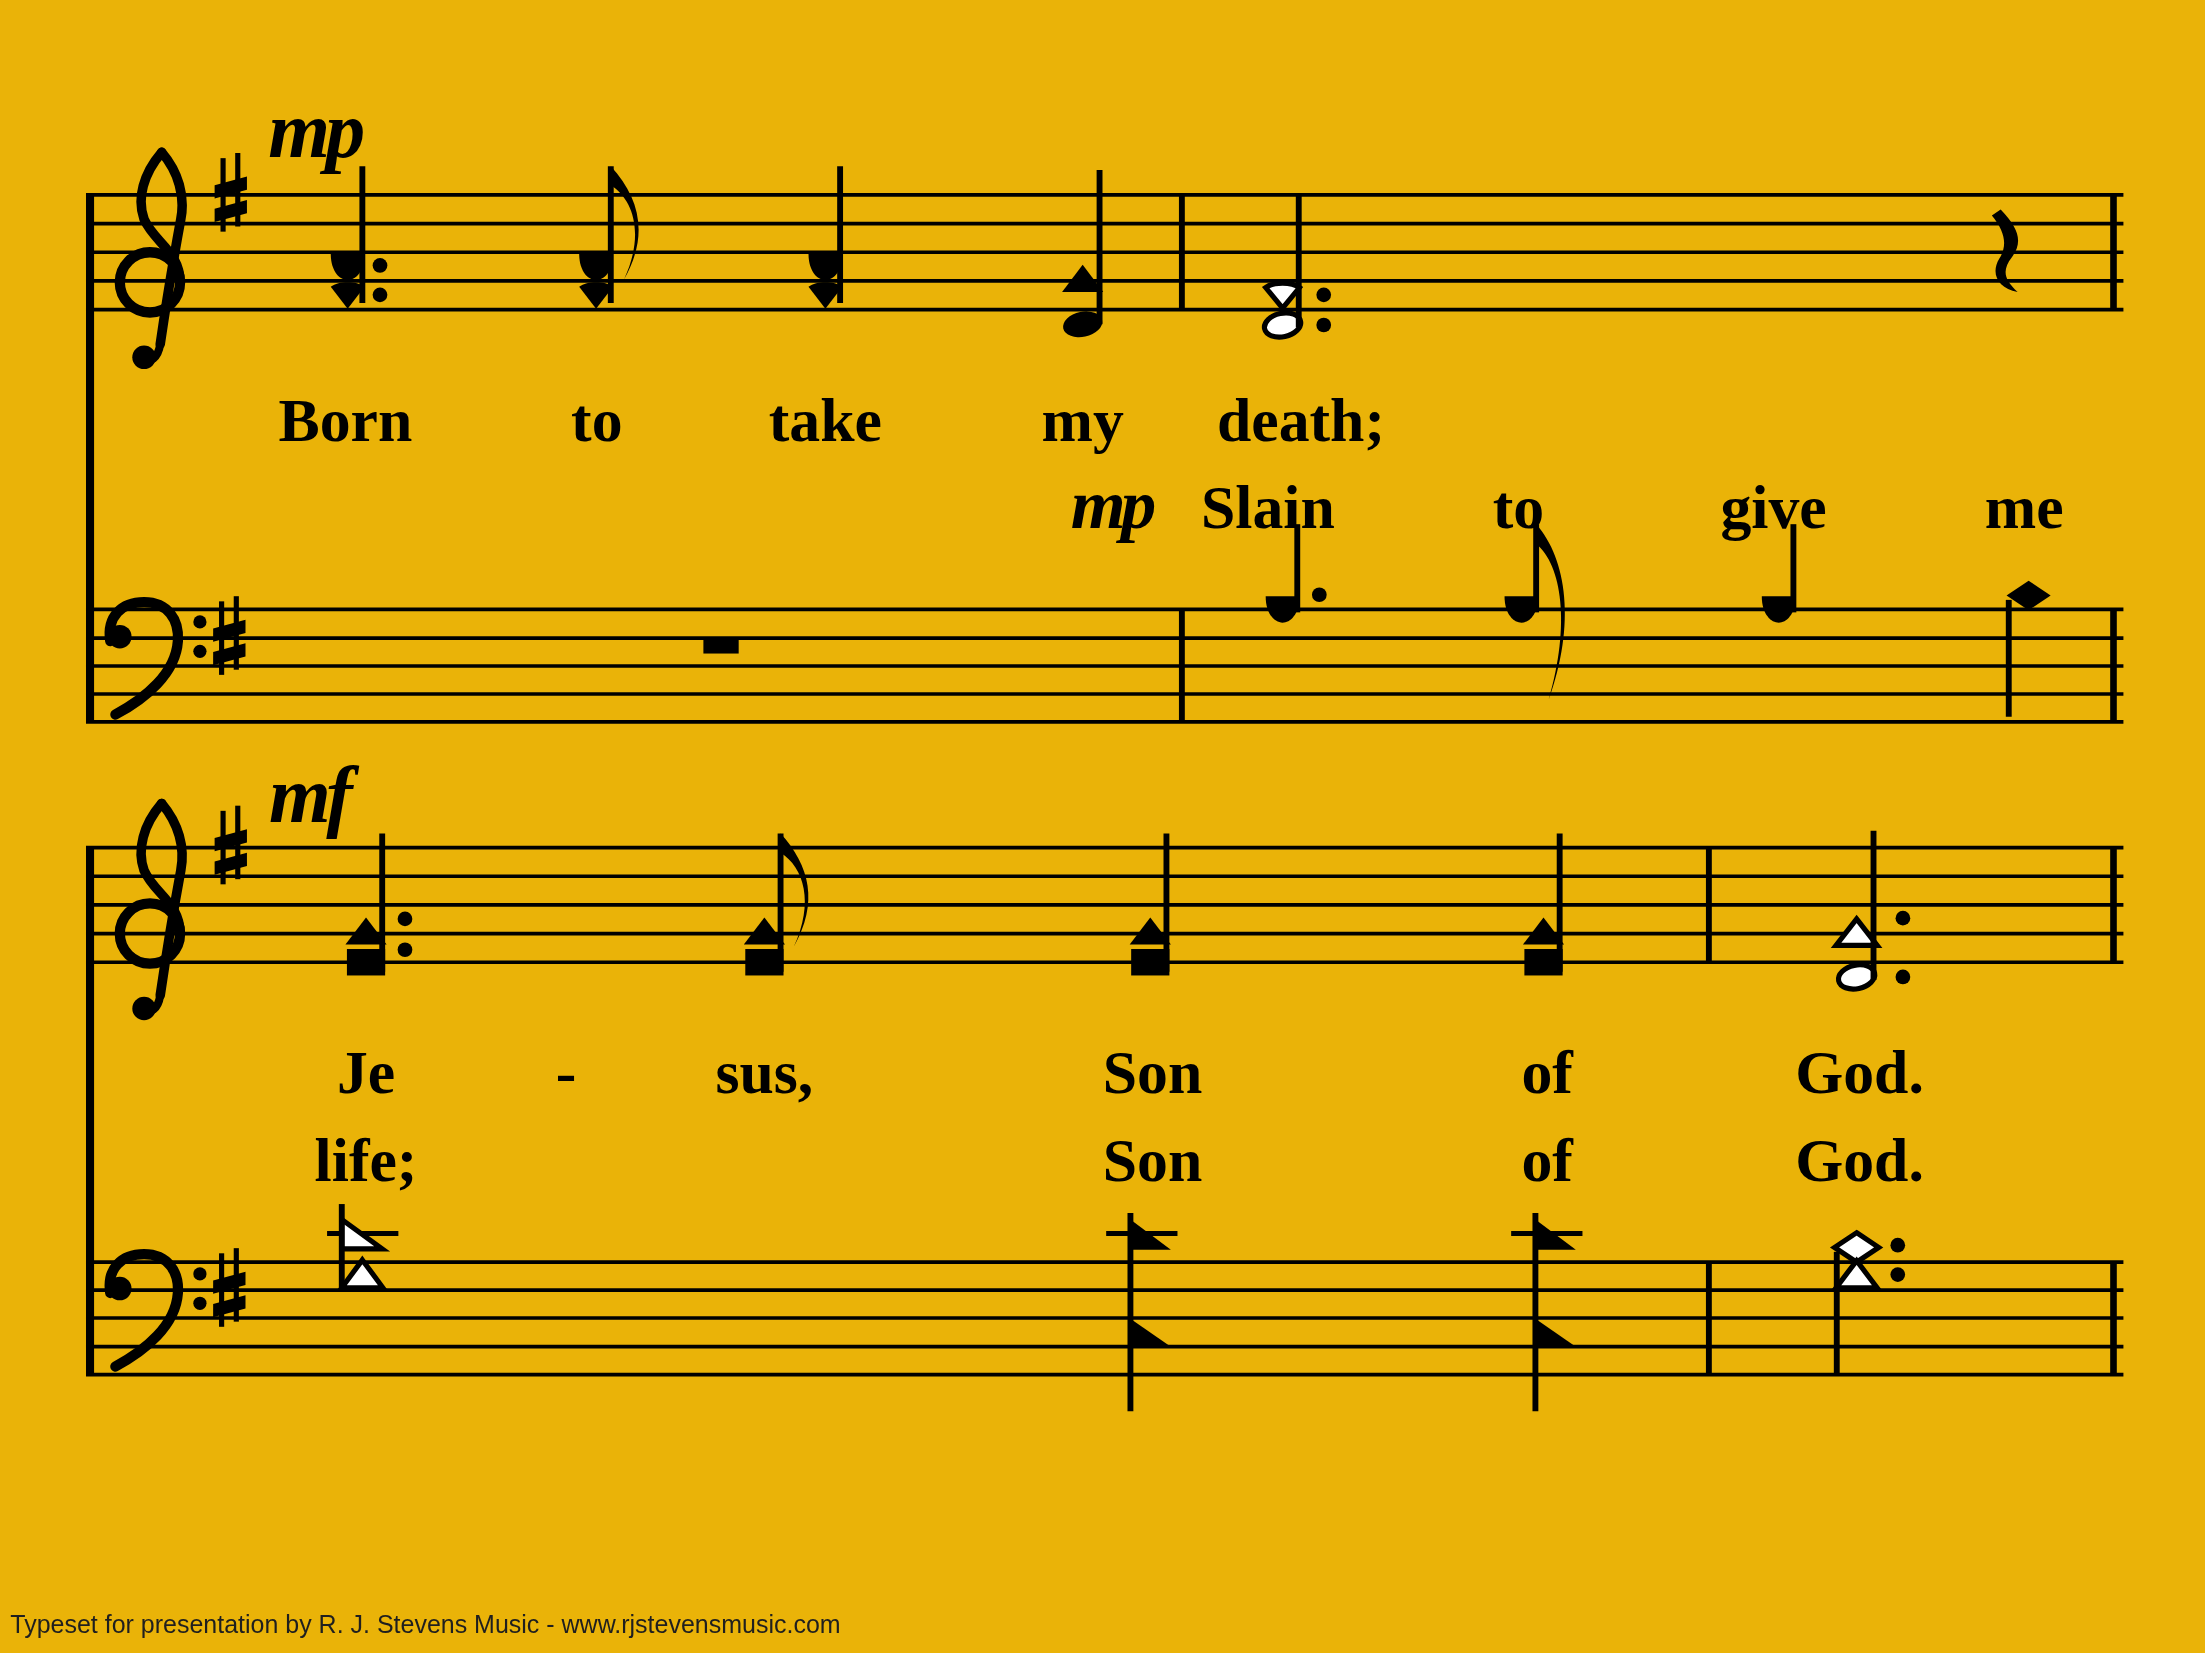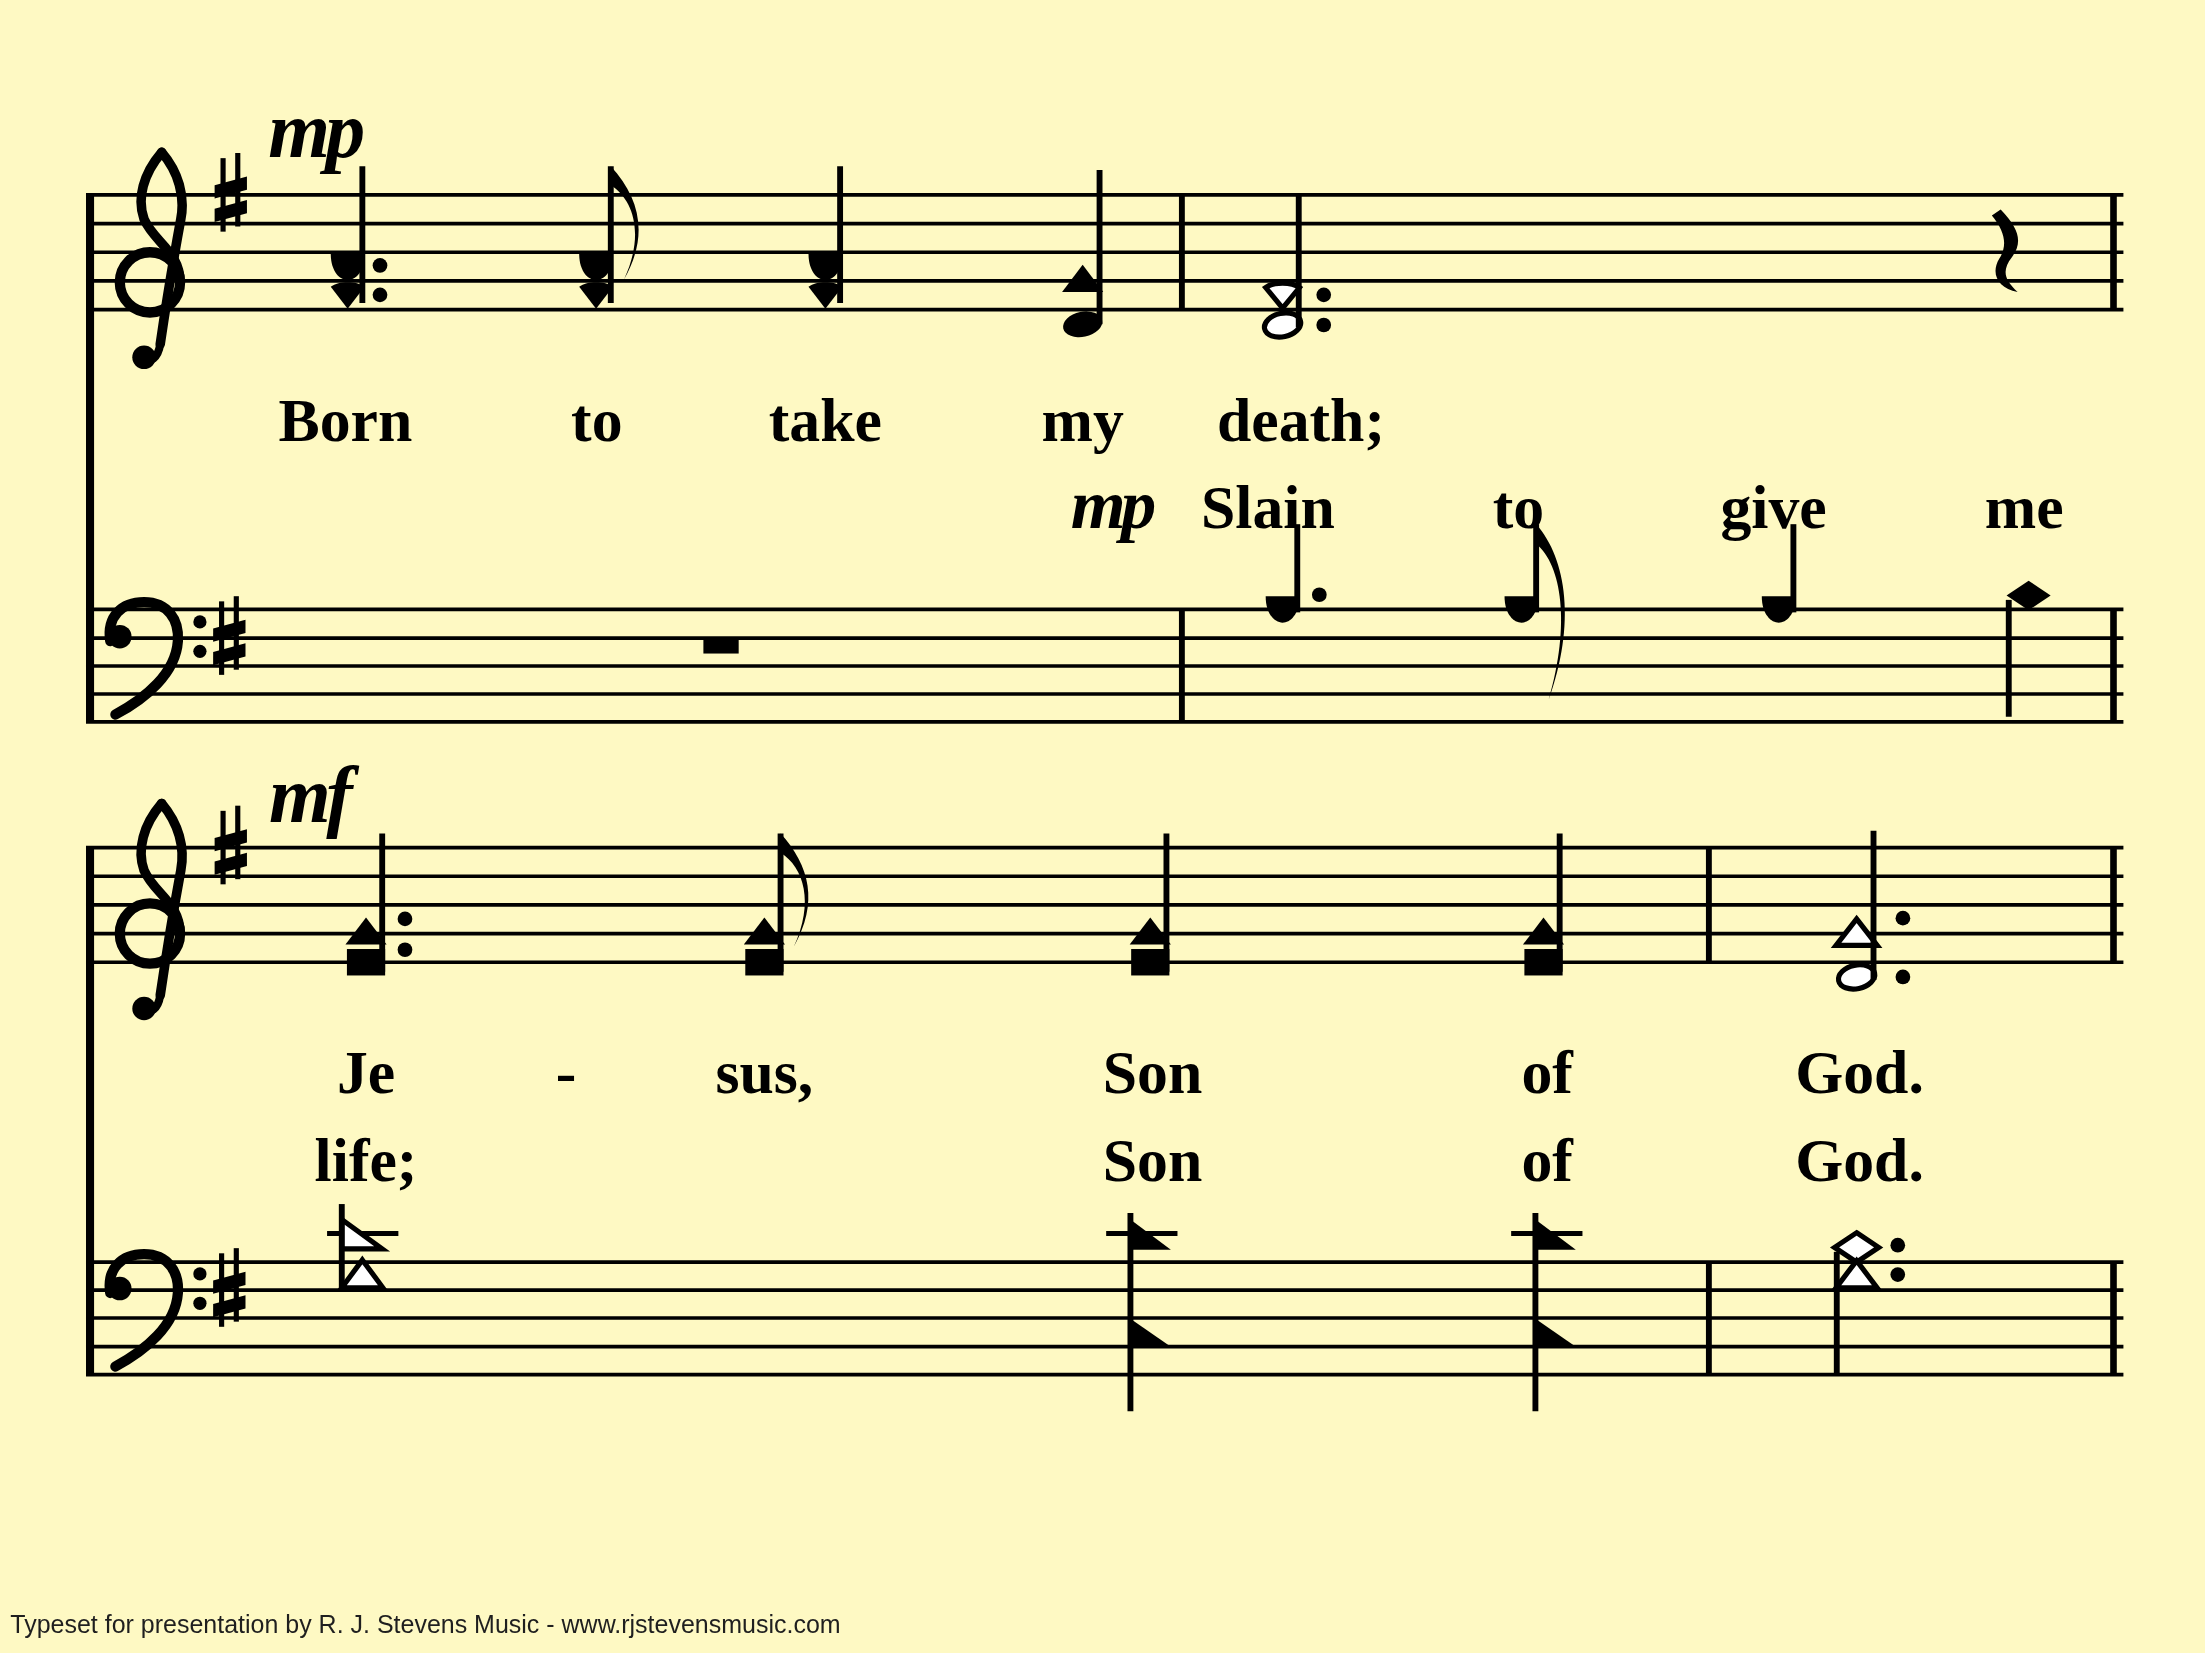--- a/index.html
+++ b/index.html
@@ -1,16 +1,16 @@
 <!DOCTYPE html>
 <html style="font-size:11.8px"><head>
 <meta charset="utf-8">
 <style>
   html,body{margin:0;padding:0;background:#fff;}
-  #page{position:relative;width:2205px;height:1654px;background:#fef9c3;overflow:hidden;}
+  #page{position:relative;width:2205px;height:1654px;background:#eab308;overflow:hidden;}
   svg{display:block;}
   text{fill:#000;}
   .lyric{font-family:"Liberation Serif","DejaVu Serif",serif;font-size:84px;font-weight:bold;}
   .dyn{font-family:"Liberation Serif","DejaVu Serif",serif;font-weight:bold;font-style:italic;letter-spacing:-6px;}
   .dyn-big{font-size:108px;}
   .dyn-mid{font-size:96px;}
   .footer-text{font-family:"Liberation Sans","DejaVu Sans",sans-serif;font-size:34px;fill:#1f1f1f;font-weight:normal;}
   .staffline{stroke:#000;stroke-width:5;}
   .ledger{stroke:#000;stroke-width:7;}
   .stem{stroke:#000;stroke-width:8;}

